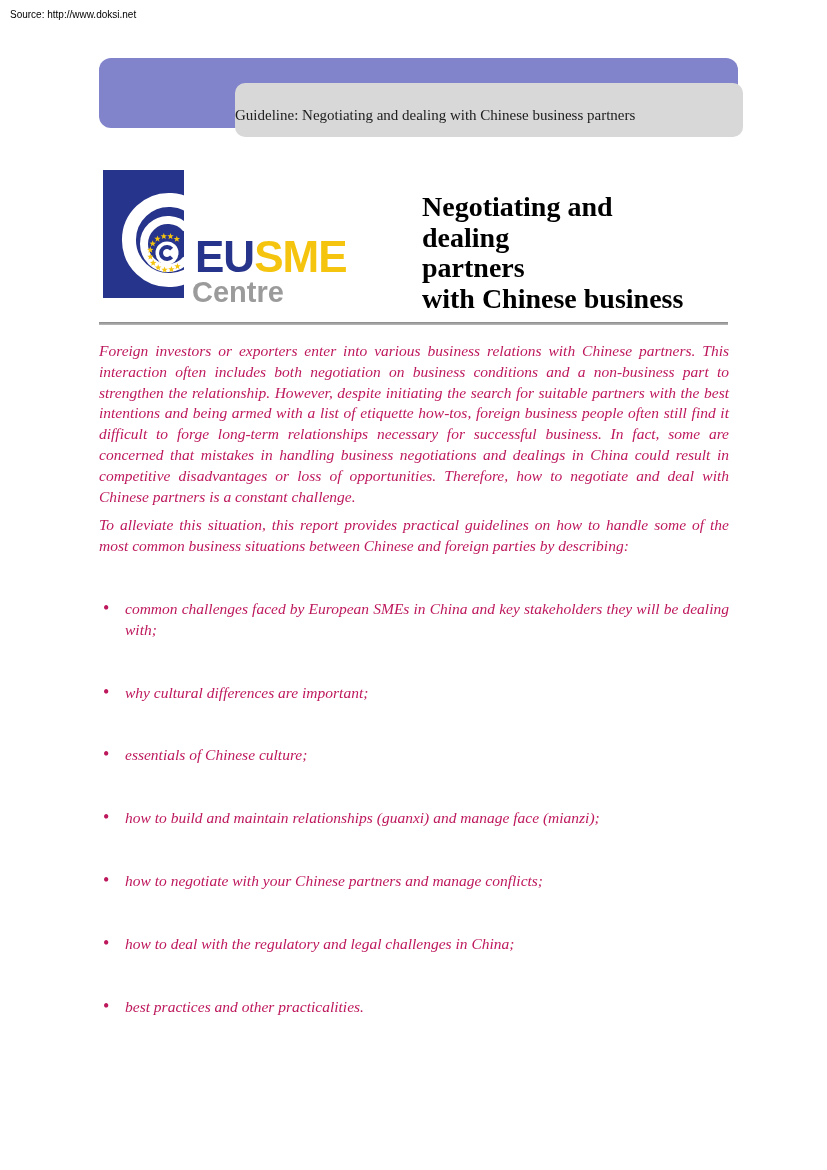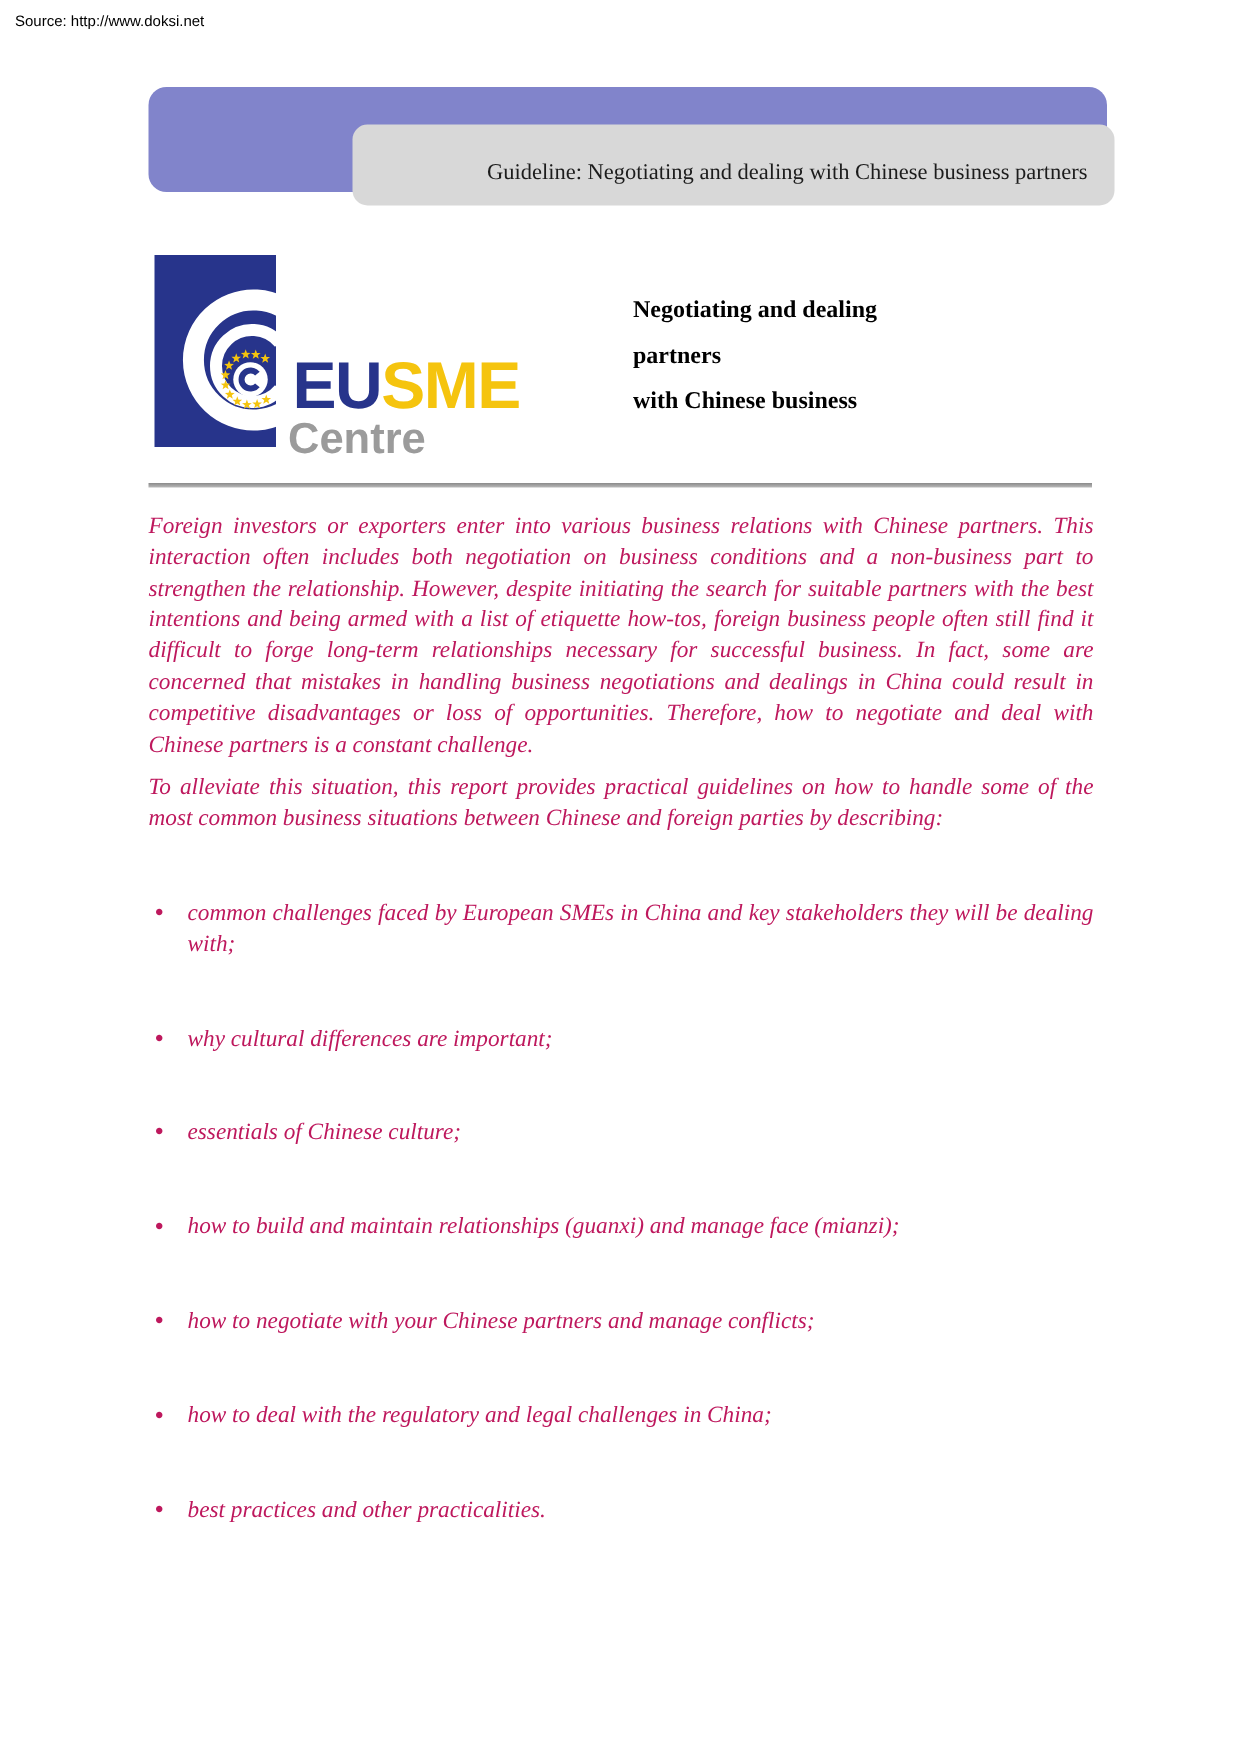--- a/index.html
+++ b/index.html
@@ -23,37 +23,37 @@
     position: absolute; left: 99px; top: 58px;
     width: 639px; height: 70px;
     background: var(--banner_purple, #8184cb);
     border-radius: 12px;
   }
   .banner-gray {
     position: absolute; left: 235px; top: 83px;
     width: 508px; height: 54px;
     background: var(--banner_gray, #d8d8d8);
     border-radius: 10px;
-    display: flex; justify-content: flex-end; align-items: flex-end;
+    display: flex; align-items: flex-end;
     padding: 0 18px 13px 0;
   }
   .banner-gray .banner-label {
     font-size: 15px; color: #1c1c1c;
     font-family: "Liberation Serif", serif;
     white-space: nowrap;
   }
 
   
   .logo-wrap { position: absolute; left: 102px; top: 168px; width: 265px; height: 140px; }
 
   
   .doc-title {
     position: absolute; left: 422px; top: 192px;
     width: 280px;
-    font-size: 16px; font-weight: bold;
+    font-size: 28px; font-weight: bold;
     line-height: 30.5px;
     color: #000;
   }
 
   .rule {
     position: absolute; left: 99px; top: 322px;
     width: 629px; height: 3px;
     background: linear-gradient(var(--rule_gray, #8a8a8a), #b9b9b9);
   }
 

